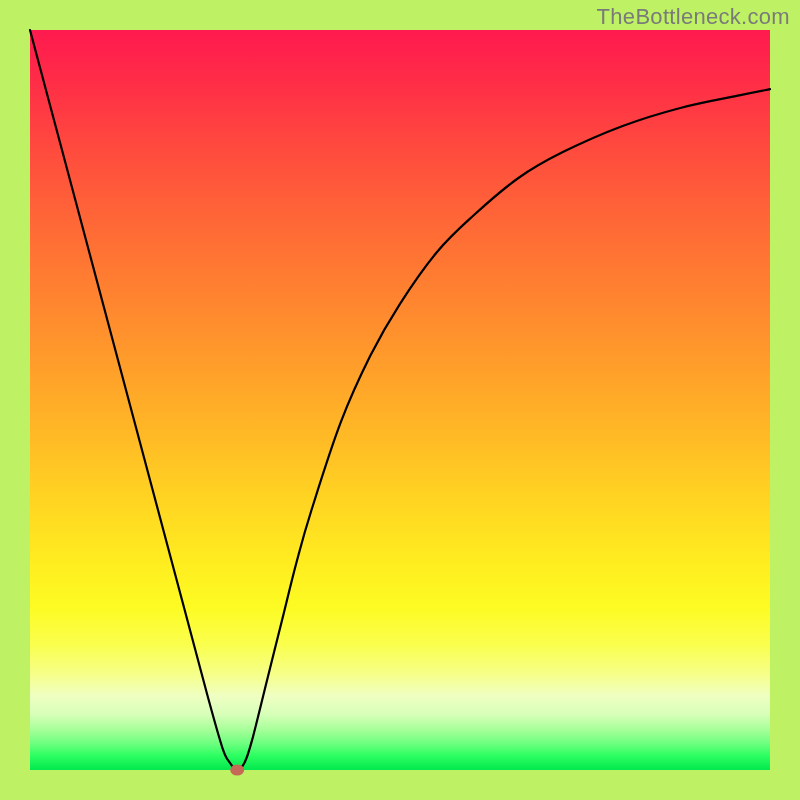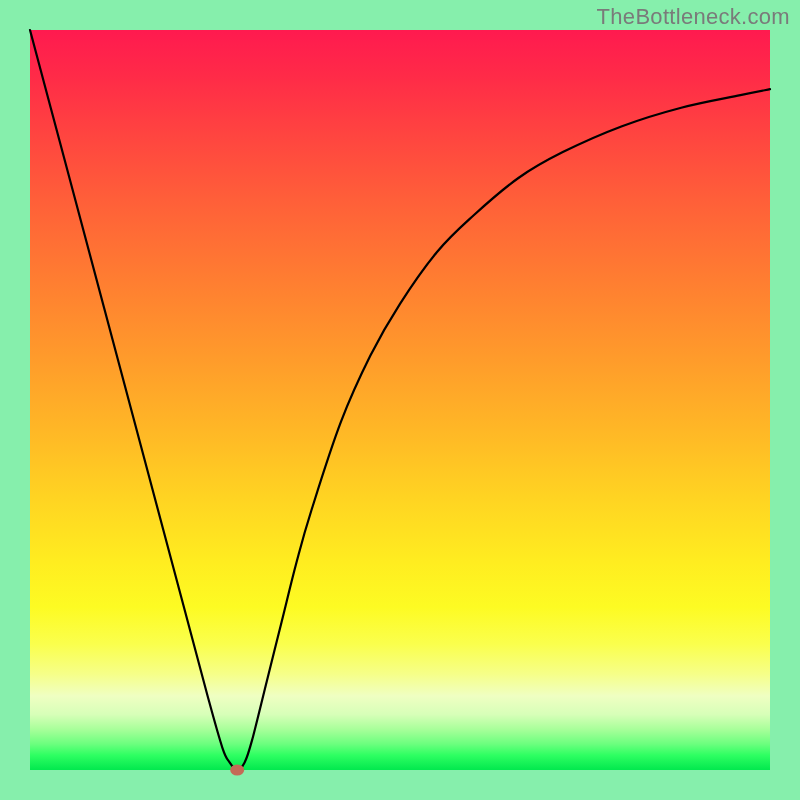--- a/index.html
+++ b/index.html
@@ -8,21 +8,21 @@
     width: 800px;
     height: 800px;
     background: #000;
     overflow: hidden;
     font-family: Arial, Helvetica, sans-serif;
   }
   .outer {
     position: relative;
     width: 800px;
     height: 800px;
-    background: #86efac;
+    background: #bef264;
   }
   .plot {
     position: absolute;
     left: 30px;
     top: 30px;
     width: 740px;
     height: 740px;
     background: linear-gradient(to bottom,
       #ff1a4f 0%,
       #ff2a48 6%,

